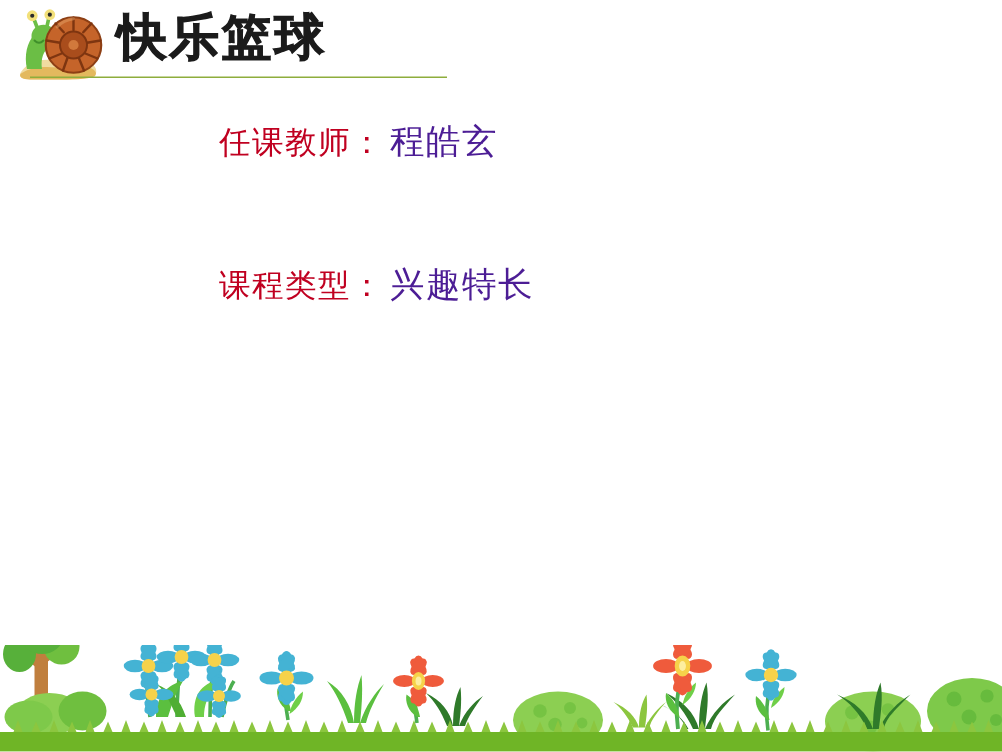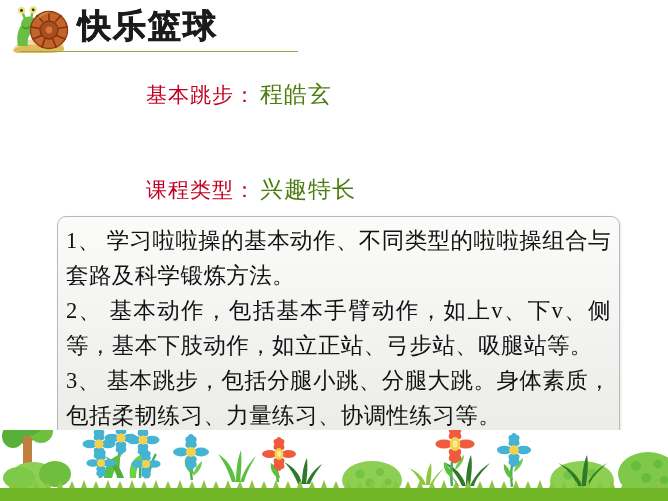--- a/index.html
+++ b/index.html
@@ -73,21 +73,21 @@
 
   .meta-label {
     font-family: "Liberation Serif", "DejaVu Serif", serif;
     font-size: 21px;
     color: #c00020;
     letter-spacing: 1px;
   }
   .meta-value {
     font-family: "Liberation Serif", "DejaVu Serif", serif;
     font-size: 23px;
-    color: #4d7c0f;
+    color: #4c1d95;
     letter-spacing: 1px;
     margin-left: 4px;
   }
 
   
   #content-box {
     position: absolute;
     left: 57px;
     top: 216px;
     width: 563px;
@@ -165,33 +165,28 @@
         <circle cx="41" cy="24" r="3.4" fill="#d1793c"></circle>
         <path d="M30 12 A18 18 0 0 1 41 6.5" stroke="#e09a60" stroke-width="2" fill="none" opacity="0.55" stroke-linecap="round"></path>
       </svg>
     </div>
 
     <div id="title-text">快乐篮球</div>
     <div id="title-rule"></div>
   </div>
 
   <div class="meta-row" id="meta-row-0">
-    <span class="meta-label">基本跳步：</span><span class="meta-value">程皓玄</span>
+    <span class="meta-label">任课教师：</span><span class="meta-value">程皓玄</span>
   </div>
 
   <div class="meta-row" id="meta-row-1">
     <span class="meta-label">课程类型：</span><span class="meta-value">兴趣特长</span>
   </div>
 
 
-  <div id="content-box">
-    <div id="content-text">1、 学习啦啦操的基本动作、不同类型的啦啦操组合与套路及科学锻炼方法。
-2、 基本动作，包括基本手臂动作，如上v、下v、侧等，基本下肢动作，如立正站、弓步站、吸腿站等。
-3、 基本跳步，包括分腿小跳、分腿大跳。身体素质，包括柔韧练习、力量练习、协调性练习等。</div>
-  </div>
 
   <div id="bottom-decor">
     <svg width="668" height="71" viewBox="0 0 668 71" xmlns="http://www.w3.org/2000/svg">
 
       <rect x="0" y="0" width="668" height="71" fill="#ffffff"></rect>
 
       <g>
         <rect x="23" y="0" width="9" height="46" fill="#c07f3e"></rect>
         <path d="M27 14 L17 6" stroke="#c07f3e" stroke-width="5" stroke-linecap="round" fill="none"></path>
         <path d="M29 10 L39 3" stroke="#c07f3e" stroke-width="5" stroke-linecap="round" fill="none"></path>

